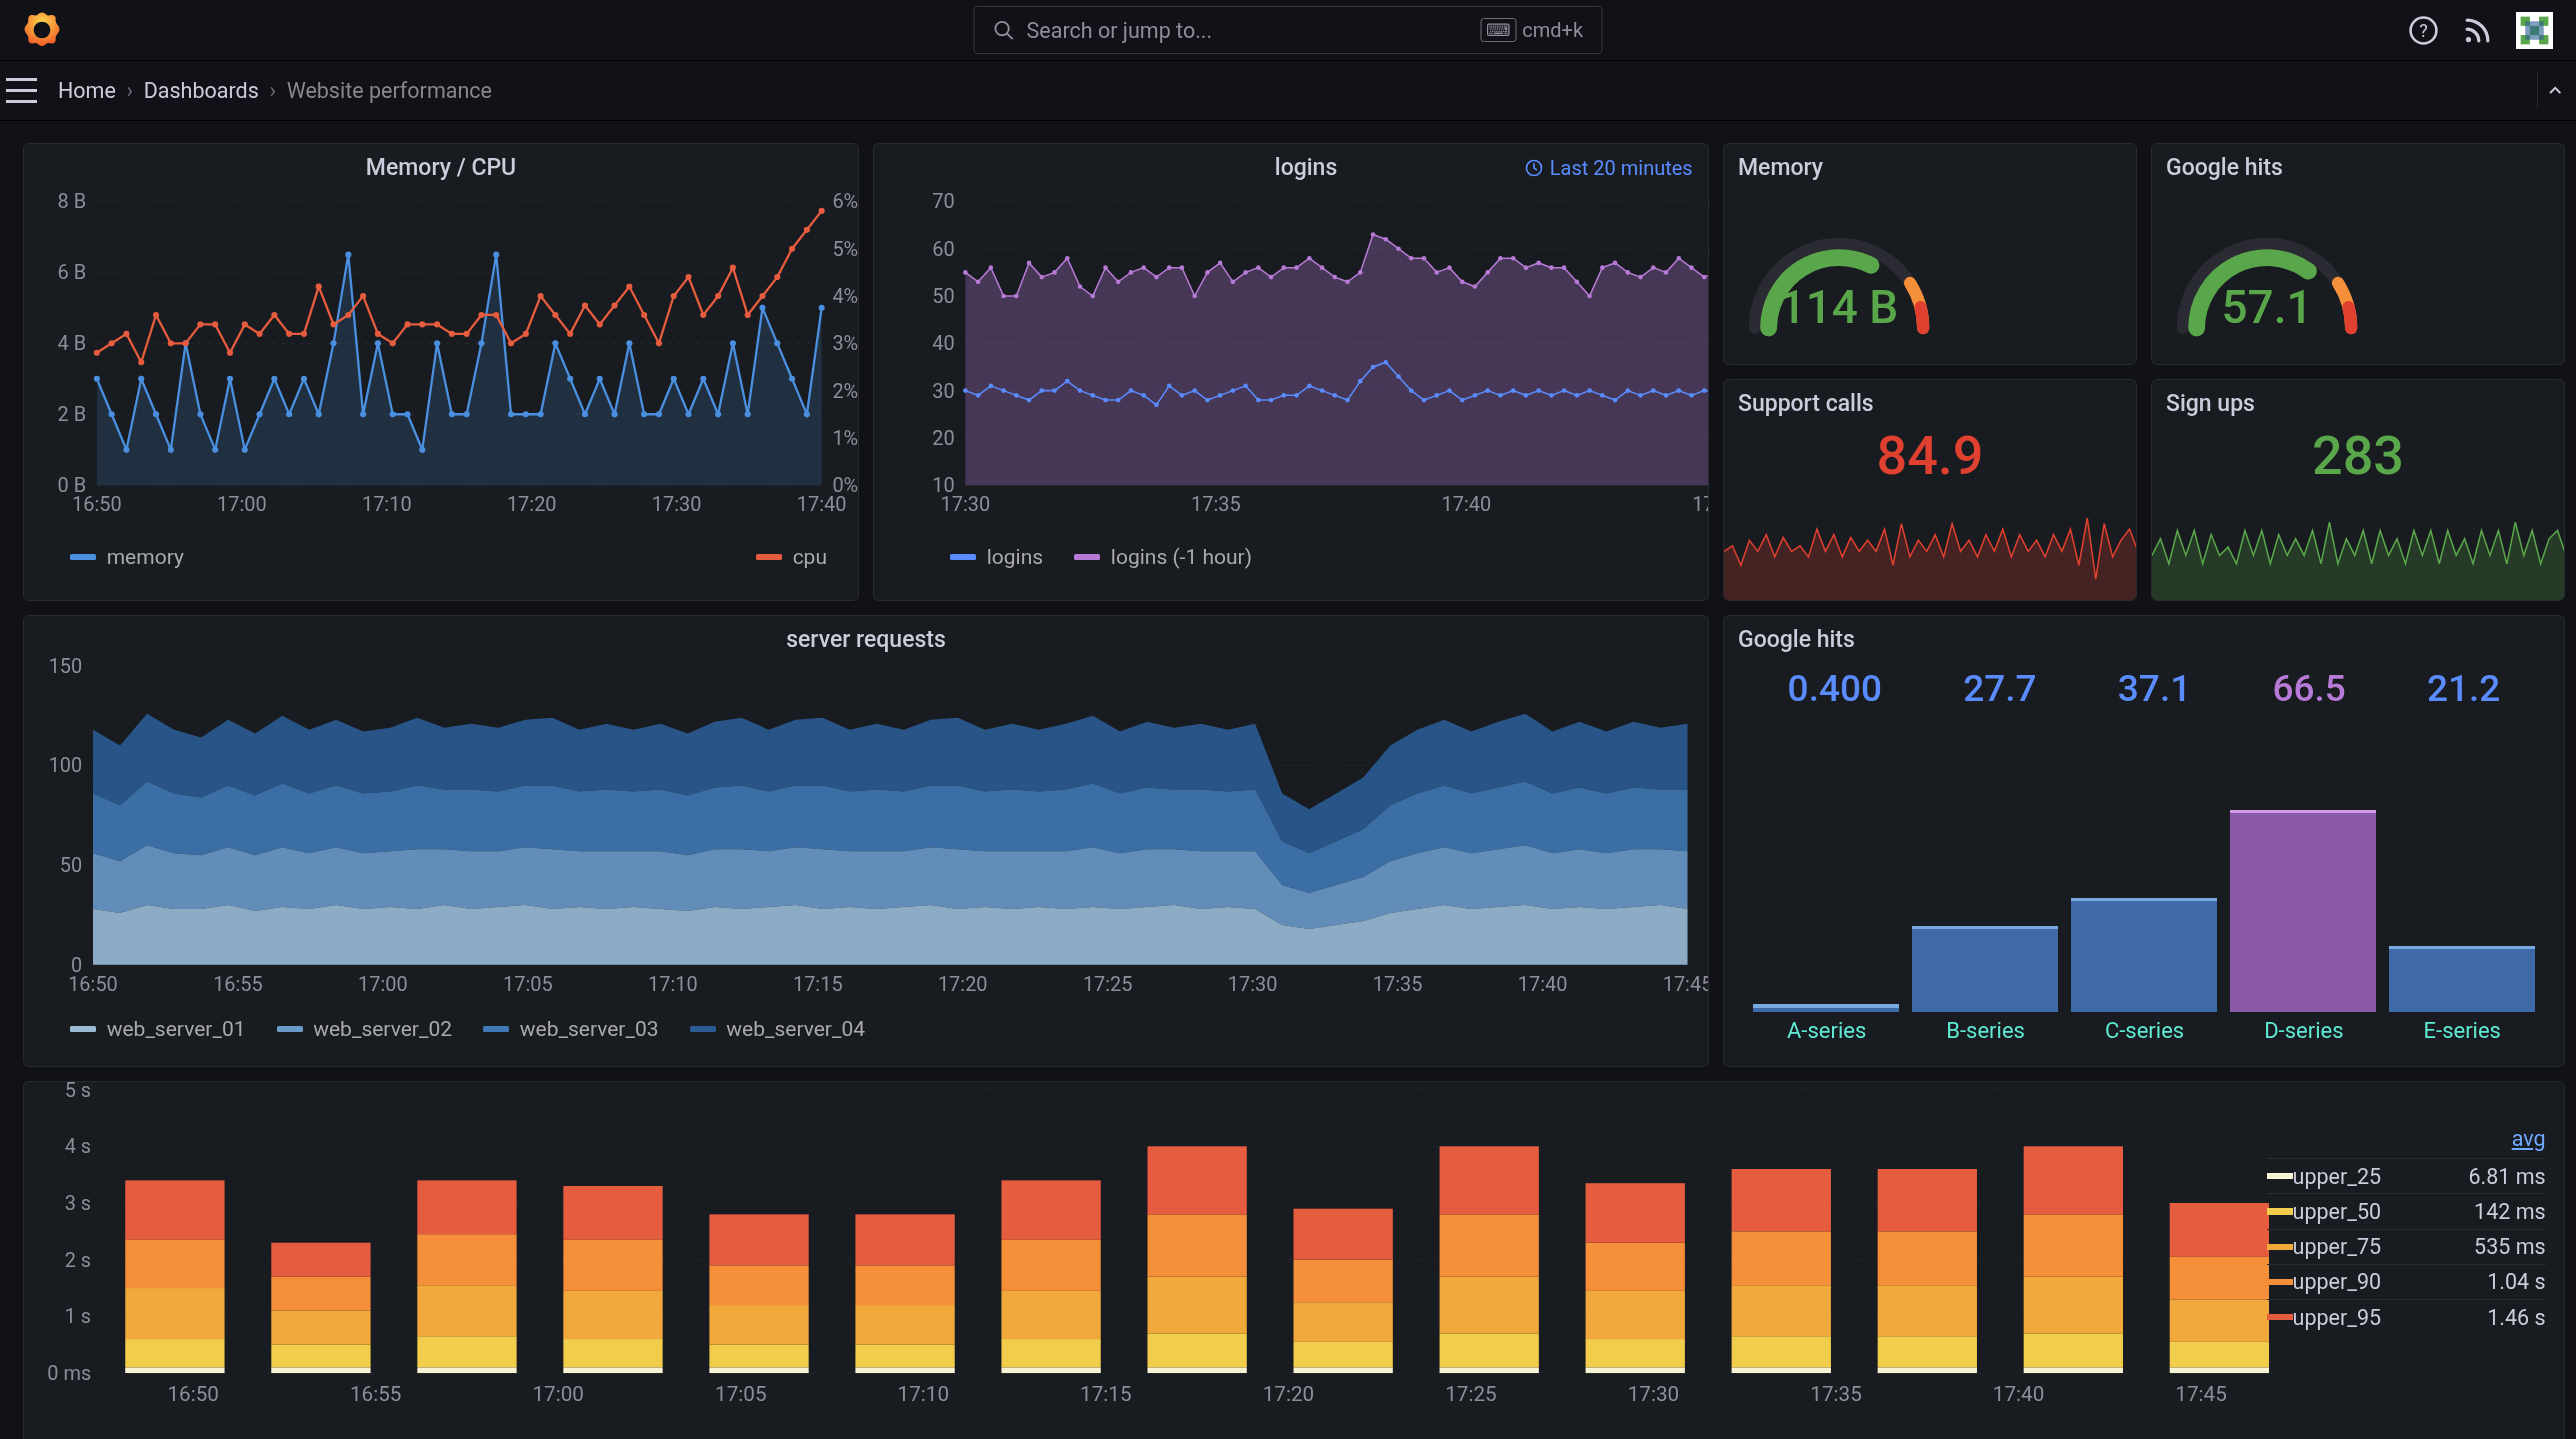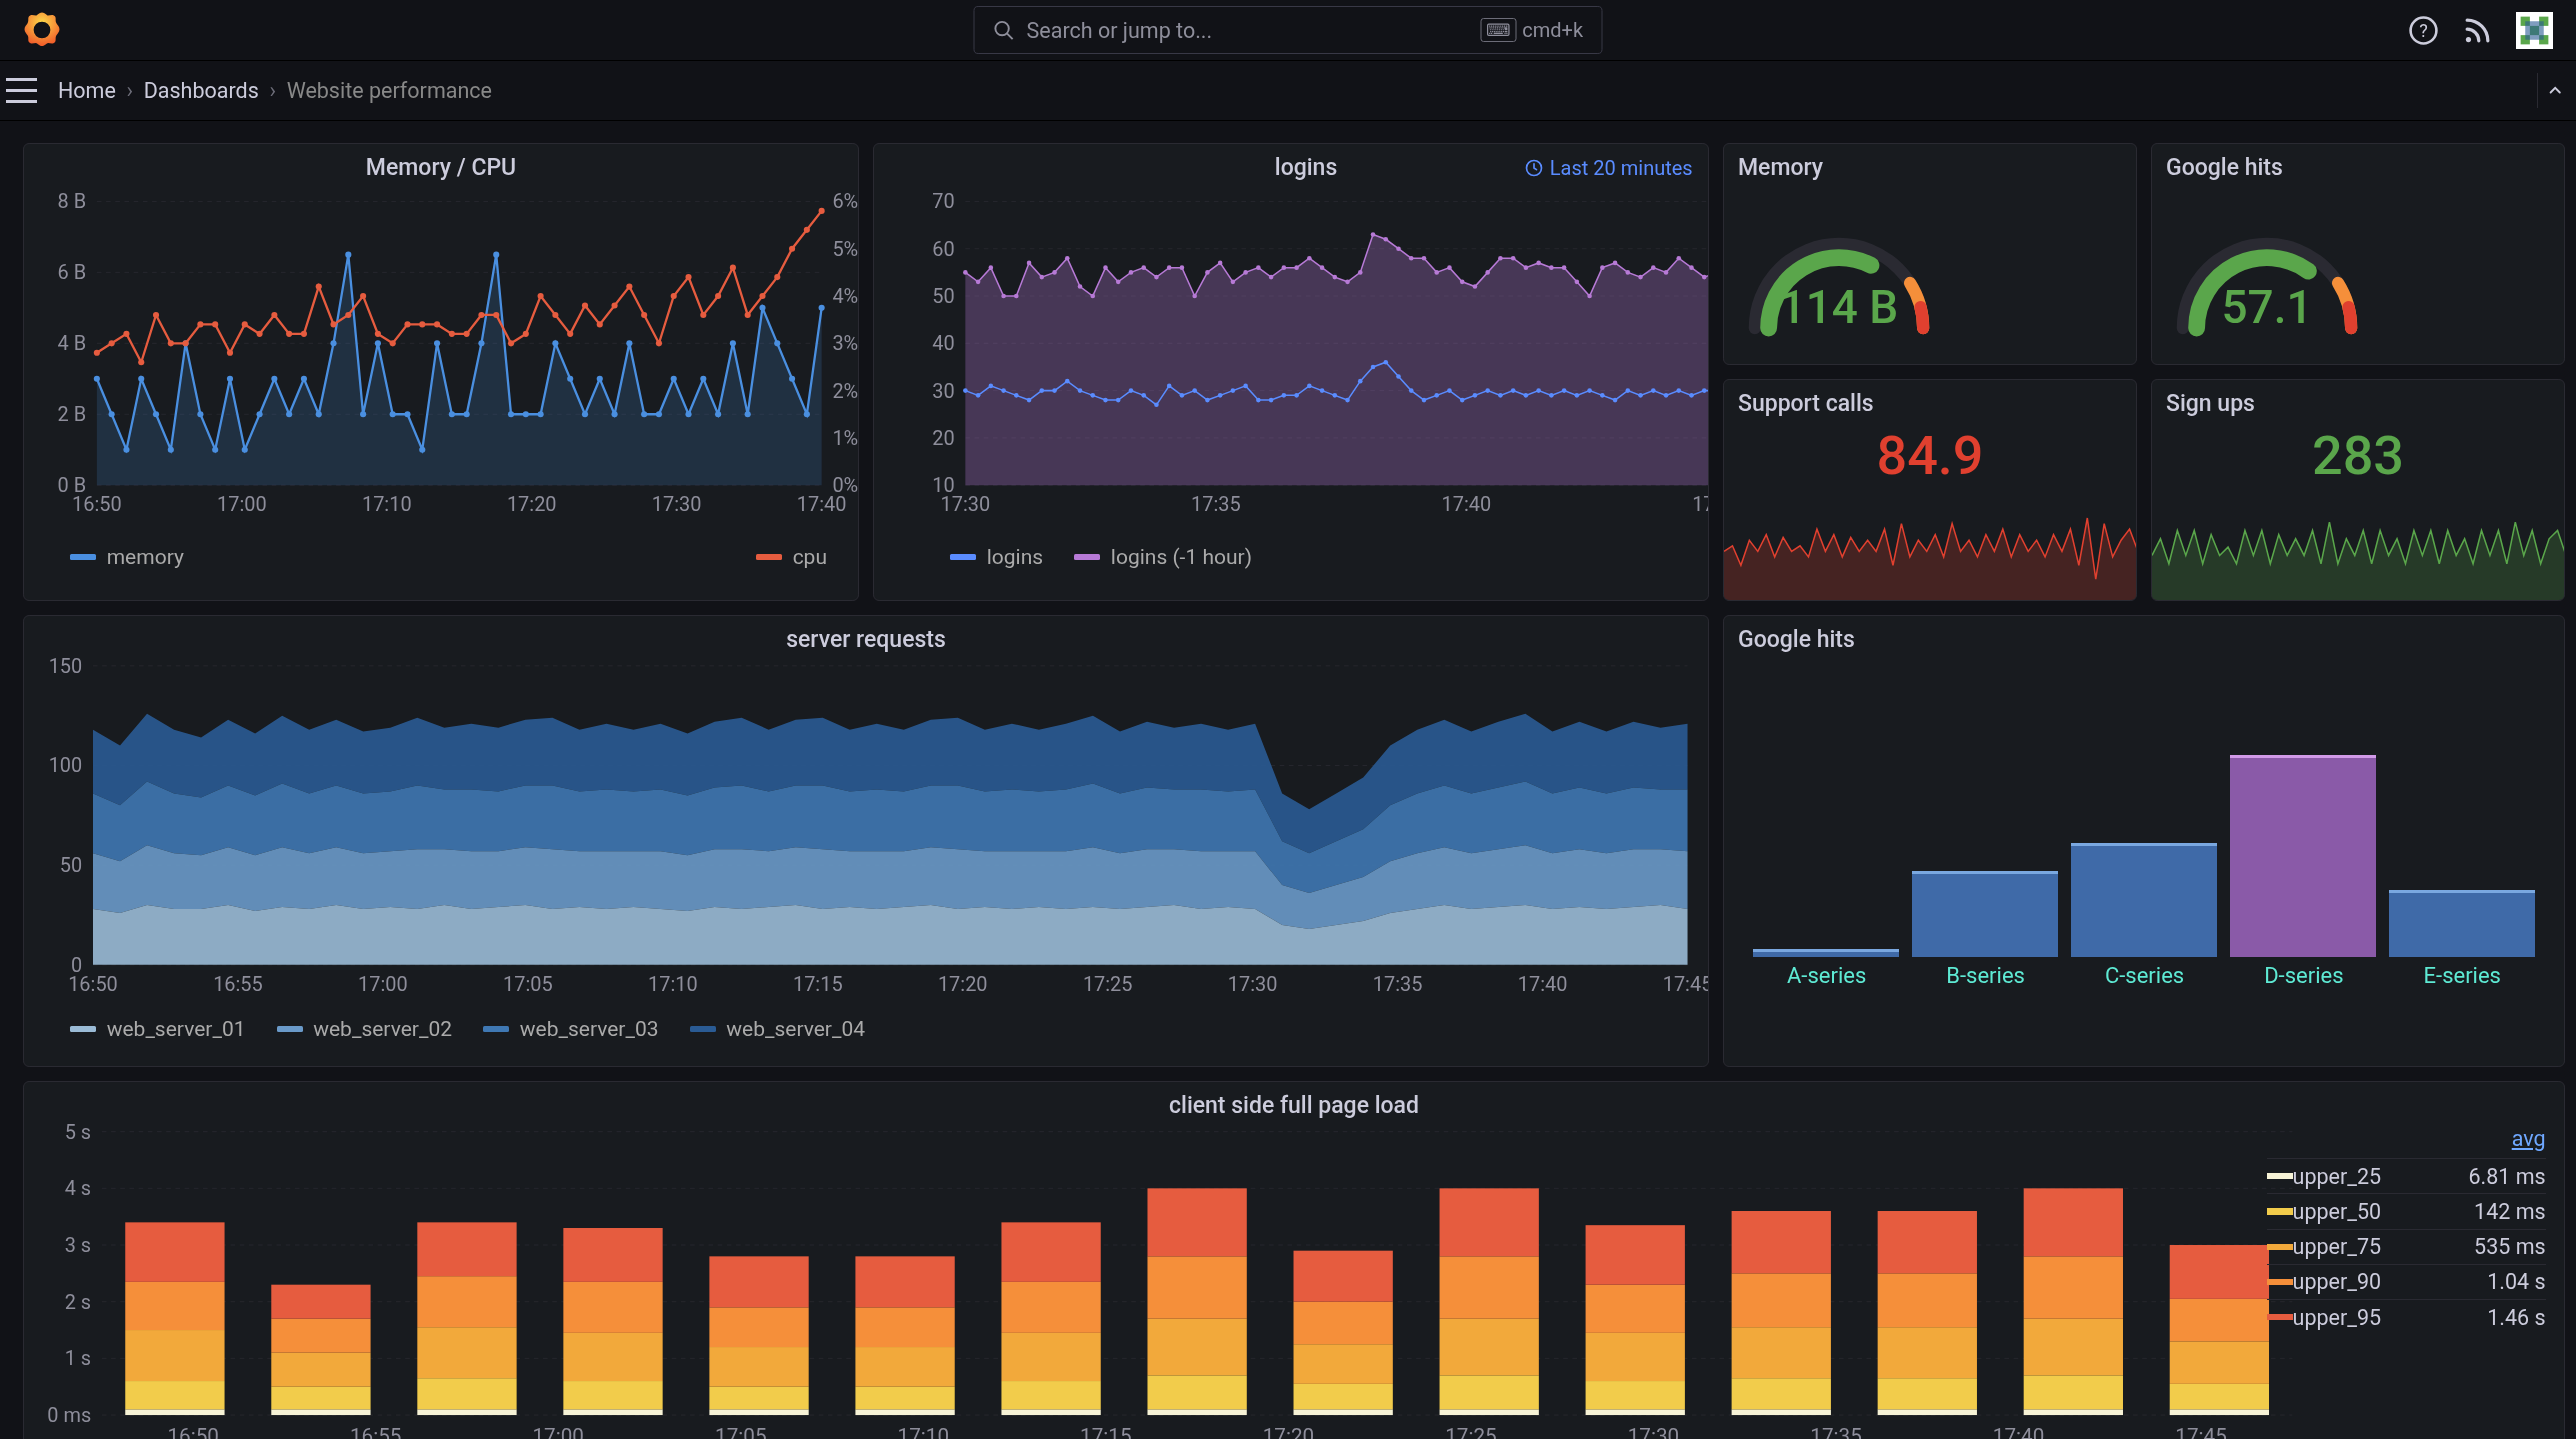--- a/index.html
+++ b/index.html
@@ -556,20 +556,27 @@
         </div>
       <div class="litem">
           <div class="swatch" style="background:#2a5b94"></div>
           <span>web_server_04</span>
         </div>
     </div>
   </div>
 
   <div class="panel p-ghbar">
     <div class="panel-title left">Google hits</div>
+    <div class="ghbar-head">
+      <span style="color:#5a8cff">0.400</span>
+      <span style="color:#5a8cff">27.7</span>
+      <span style="color:#5a8cff">37.1</span>
+      <span style="color:#b77ad6">66.5</span>
+      <span style="color:#5a8cff">21.2</span>
+    </div>
     <div class="ghbar-plots" id="ghbar-plots">
         <div class="bar" style="height: 100%;">
           <div class="fill" style="height: 1.5%; background: rgb(63, 106, 168);"></div>
           <div class="topline" style="bottom: 1.5%; background: rgb(122, 168, 224);"></div>
         </div>
         <div class="bar" style="height: 100%;">
           <div class="fill" style="height: 27.7%; background: rgb(63, 106, 168);"></div>
           <div class="topline" style="bottom: 27.7%; background: rgb(122, 168, 224);"></div>
         </div>
         <div class="bar" style="height: 100%;">
@@ -588,21 +595,20 @@
     <div class="ghbar-cats">
       <span>A-series</span>
         <span>B-series</span>
       <span>C-series</span>
         <span>D-series</span>
       <span>E-series</span>
     </div>
   </div>
 
   <div class="panel p-client">
-    <div class="panel-title">client side full page load</div>
     <svg id="svg-client" width="2285" height="337" viewBox="0 0 2980 440" style="font-size:28px">
         <line x1="100" y1="380" x2="2960" y2="380" class="grid-line"></line>
         <text x="86" y="389" text-anchor="end" style="fill: rgb(142, 142, 155); font-size: 26px;">0 ms</text>
         <line x1="100" y1="306" x2="2960" y2="306" class="grid-line"></line>
         <text x="86" y="315" text-anchor="end" style="fill: rgb(142, 142, 155); font-size: 26px;">1 s</text>
         <line x1="100" y1="232" x2="2960" y2="232" class="grid-line"></line>
         <text x="86" y="241" text-anchor="end" style="fill: rgb(142, 142, 155); font-size: 26px;">2 s</text>
         <line x1="100" y1="158" x2="2960" y2="158" class="grid-line"></line>
         <text x="86" y="167" text-anchor="end" style="fill: rgb(142, 142, 155); font-size: 26px;">3 s</text>
         <line x1="100" y1="84" x2="2960" y2="84" class="grid-line"></line>

